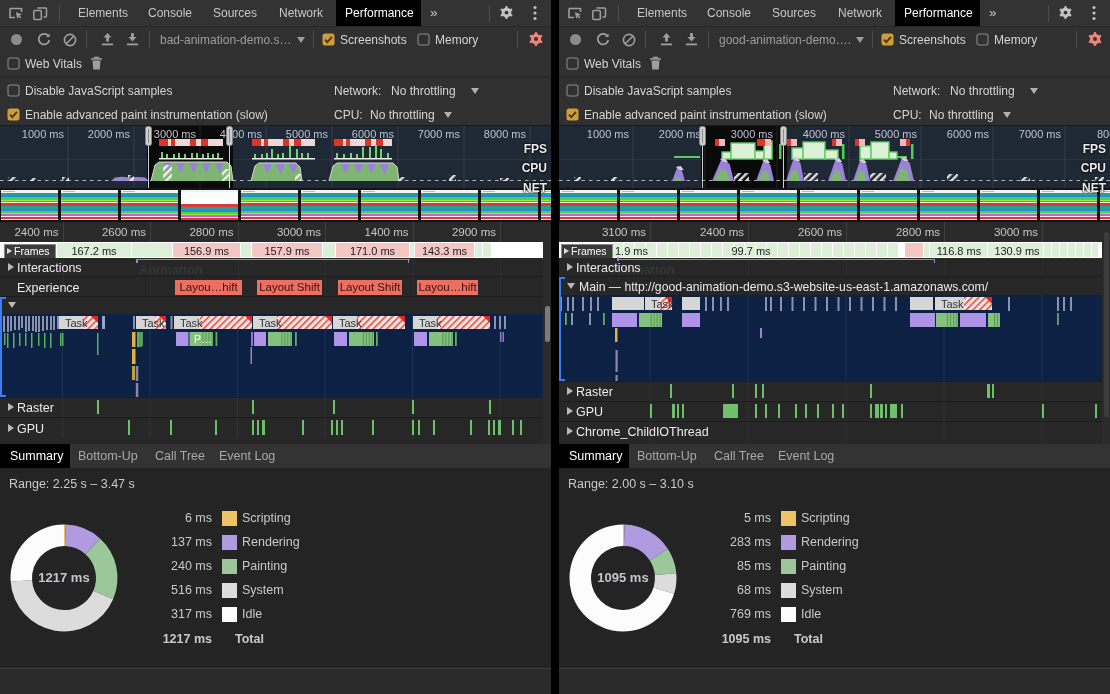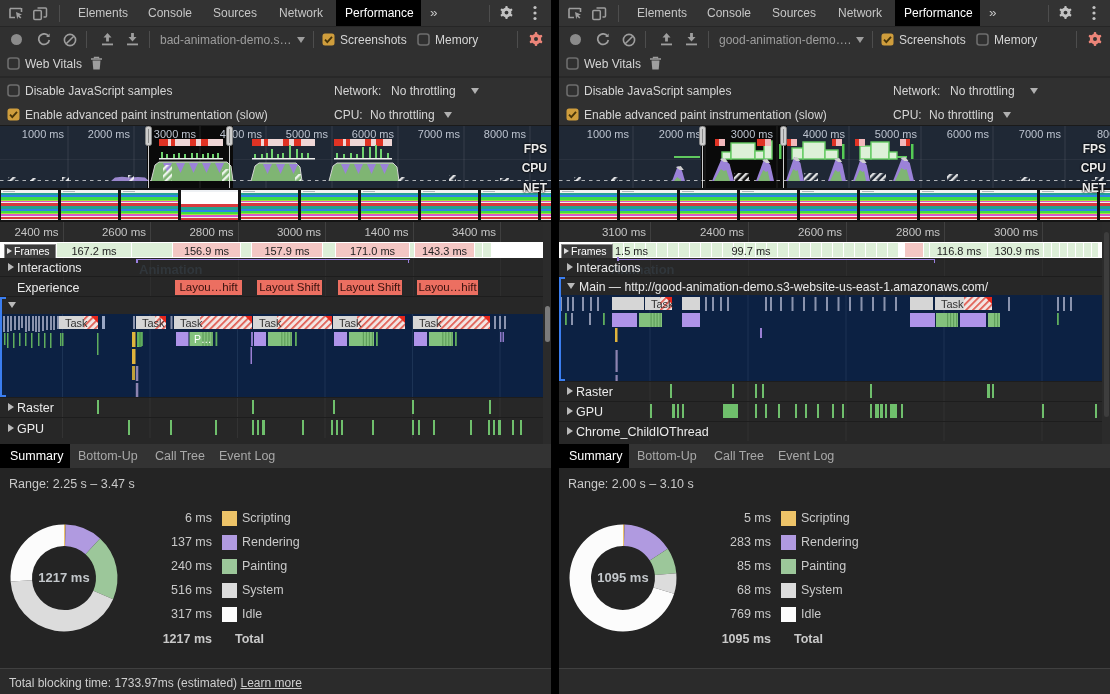--- a/index.html
+++ b/index.html
@@ -281,21 +281,21 @@
     <div style="position:absolute;left:-31.5px;top:226px;width:90px;text-align:right;font-size:11.5px;color:#c6c6c6;white-space:nowrap">2400 ms</div>
     <div style="position:absolute;left:150.0px;top:222px;width:1px;height:20px;background:#3f3f3f;"></div>
     <div style="position:absolute;left:56.0px;top:226px;width:90px;text-align:right;font-size:11.5px;color:#c6c6c6;white-space:nowrap">2600 ms</div>
     <div style="position:absolute;left:237.5px;top:222px;width:1px;height:20px;background:#3f3f3f;"></div>
     <div style="position:absolute;left:143.5px;top:226px;width:90px;text-align:right;font-size:11.5px;color:#c6c6c6;white-space:nowrap">2800 ms</div>
     <div style="position:absolute;left:325.0px;top:222px;width:1px;height:20px;background:#3f3f3f;"></div>
     <div style="position:absolute;left:231.0px;top:226px;width:90px;text-align:right;font-size:11.5px;color:#c6c6c6;white-space:nowrap">3000 ms</div>
     <div style="position:absolute;left:412.5px;top:222px;width:1px;height:20px;background:#3f3f3f;"></div>
     <div style="position:absolute;left:318.5px;top:226px;width:90px;text-align:right;font-size:11.5px;color:#c6c6c6;white-space:nowrap">1400 ms</div>
     <div style="position:absolute;left:500.0px;top:222px;width:1px;height:20px;background:#3f3f3f;"></div>
-    <div style="position:absolute;left:406.0px;top:226px;width:90px;text-align:right;font-size:11.5px;color:#c6c6c6;white-space:nowrap">3400 ms</div>
+    <div style="position:absolute;left:406.0px;top:226px;width:90px;text-align:right;font-size:11.5px;color:#c6c6c6;white-space:nowrap">2900 ms</div>
     <div style="position:absolute;left:0px;top:242px;width:543px;height:16px;background:#ffffff;"></div>
     <div style="position:absolute;left:57px;top:243px;width:74px;height:14px;background:#ddefd8;"></div>
     <div style="position:absolute;left:57px;top:244.5px;width:74px;text-align:center;font-size:11px;color:#222">167.2 ms</div>
     <div style="position:absolute;left:132px;top:243px;width:40px;height:14px;background:#ddefd8;"></div>
     <div style="position:absolute;left:173px;top:243px;width:67px;height:14px;background:#f4c7c4;"></div>
     <div style="position:absolute;left:173px;top:244.5px;width:67px;text-align:center;font-size:11px;color:#222">156.9 ms</div>
     <div style="position:absolute;left:241px;top:243px;width:10px;height:14px;background:#ddefd8;"></div>
     <div style="position:absolute;left:252px;top:243px;width:70px;height:14px;background:#f4c7c4;"></div>
     <div style="position:absolute;left:252px;top:244.5px;width:70px;text-align:center;font-size:11px;color:#222">157.9 ms</div>
     <div style="position:absolute;left:323px;top:243px;width:12px;height:14px;background:#ddefd8;"></div>
@@ -520,21 +520,20 @@
     <div style="position:absolute;left:242px;top:559px;font-size:12.5px;color:#c9c9c9">Painting</div>
     <div style="position:absolute;left:130px;top:583px;width:82px;text-align:right;font-size:12.5px;color:#c9c9c9">516 ms</div>
     <div style="position:absolute;left:222px;top:583px;width:13px;height:13px;background:#dcdcdc;border:1px solid #dcdcdc"></div>
     <div style="position:absolute;left:242px;top:583px;font-size:12.5px;color:#c9c9c9">System</div>
     <div style="position:absolute;left:130px;top:607px;width:82px;text-align:right;font-size:12.5px;color:#c9c9c9">317 ms</div>
     <div style="position:absolute;left:222px;top:607px;width:13px;height:13px;background:#fcfcfc;border:1px solid #fcfcfc"></div>
     <div style="position:absolute;left:242px;top:607px;font-size:12.5px;color:#c9c9c9">Idle</div>
     <div style="position:absolute;left:130px;top:632px;width:82px;text-align:right;font-size:12.5px;font-weight:700;color:#c9c9c9">1217 ms</div>
     <div style="position:absolute;left:235px;top:632px;font-size:12.5px;font-weight:700;color:#c9c9c9">Total</div>
     <div style="position:absolute;left:0px;top:668px;width:551px;height:26px;background:#2b2b2b;border-top:1px solid #404040;box-sizing:border-box"></div>
-    <div style="position:absolute;left:9px;top:676px;font-size:12px;color:#cecece">Total blocking time: 1733.97ms (estimated) <span style="text-decoration:underline">Learn more</span></div>
     <div style="position:absolute;right:4px;top:142px;font-size:12px;font-weight:700;color:#ebebeb;text-shadow:0 0 2px #000,0 0 2px #000">FPS</div>
     <div style="position:absolute;right:4px;top:161px;font-size:12px;font-weight:700;color:#ebebeb;text-shadow:0 0 2px #000,0 0 2px #000">CPU</div>
     <div style="position:absolute;right:4px;top:181px;font-size:12px;font-weight:700;color:#ebebeb;text-shadow:0 0 2px #000,0 0 2px #000">NET</div>
     <div style="position:absolute;left:543px;top:222px;width:8px;height:222px;background:#2b2b2b;"></div>
     <div style="position:absolute;left:544.5px;top:306px;width:5px;height:36px;background:#7b7b7b;border-radius:3px"></div>
   </div>
 <div class="panel" style="left:559px">
     <div style="position:absolute;left:0px;top:0px;width:551px;height:27px;background:#333333;"></div>
     <div style="position:absolute;left:0px;top:27px;width:551px;height:99px;background:#303030;"></div>
     <div style="position:absolute;left:0px;top:26px;width:551px;height:1px;background:#262626;"></div>
@@ -826,21 +825,21 @@
     <div style="position:absolute;left:365px;top:243px;width:174px;height:14px;background:#ddefd8;"></div>
     <div style="position:absolute;left:370px;top:243px;width:1px;height:14px;background:#ffffff;"></div>
     <div style="position:absolute;left:428px;top:243px;width:1px;height:14px;background:#ffffff;"></div>
     <div style="position:absolute;left:484px;top:243px;width:1px;height:14px;background:#ffffff;"></div>
     <div style="position:absolute;left:492px;top:243px;width:1px;height:14px;background:#ffffff;"></div>
     <div style="position:absolute;left:500px;top:243px;width:1px;height:14px;background:#ffffff;"></div>
     <div style="position:absolute;left:508px;top:243px;width:1px;height:14px;background:#ffffff;"></div>
     <div style="position:absolute;left:516px;top:243px;width:1px;height:14px;background:#ffffff;"></div>
     <div style="position:absolute;left:524px;top:243px;width:1px;height:14px;background:#ffffff;"></div>
     <div style="position:absolute;left:532px;top:243px;width:1px;height:14px;background:#ffffff;"></div>
-    <div style="position:absolute;left:56px;top:244.5px;font-size:11px;color:#222">1.5 ms</div>
+    <div style="position:absolute;left:56px;top:244.5px;font-size:11px;color:#222">1.9 ms</div>
     <div style="position:absolute;left:160px;top:244.5px;width:64px;text-align:center;font-size:11px;color:#222">99.7 ms</div>
     <div style="position:absolute;left:372px;top:244.5px;width:56px;text-align:center;font-size:11px;color:#222">116.8 ms</div>
     <div style="position:absolute;left:430px;top:244.5px;width:56px;text-align:center;font-size:11px;color:#222">130.9 ms</div>
     <div style="position:absolute;left:2px;top:243.5px;width:50px;height:13px;background:#3a3a3a;border:1px solid #888;display:flex;align-items:center">
       <div style="width:0;height:0;border-left:5px solid #ddd;border-top:3.5px solid transparent;border-bottom:3.5px solid transparent;margin-left:2px"></div>
       <span style="font-size:10.5px;color:#fff;margin-left:2px">Frames</span>
     </div>
     <div style="position:absolute;left:0px;top:258px;width:551px;height:186px;background:#272727;"></div>
     <div style="position:absolute;left:91px;top:258px;width:1px;height:19px;background:#2e2e2e;"></div>
     <div style="position:absolute;left:189px;top:258px;width:1px;height:19px;background:#2e2e2e;"></div>

